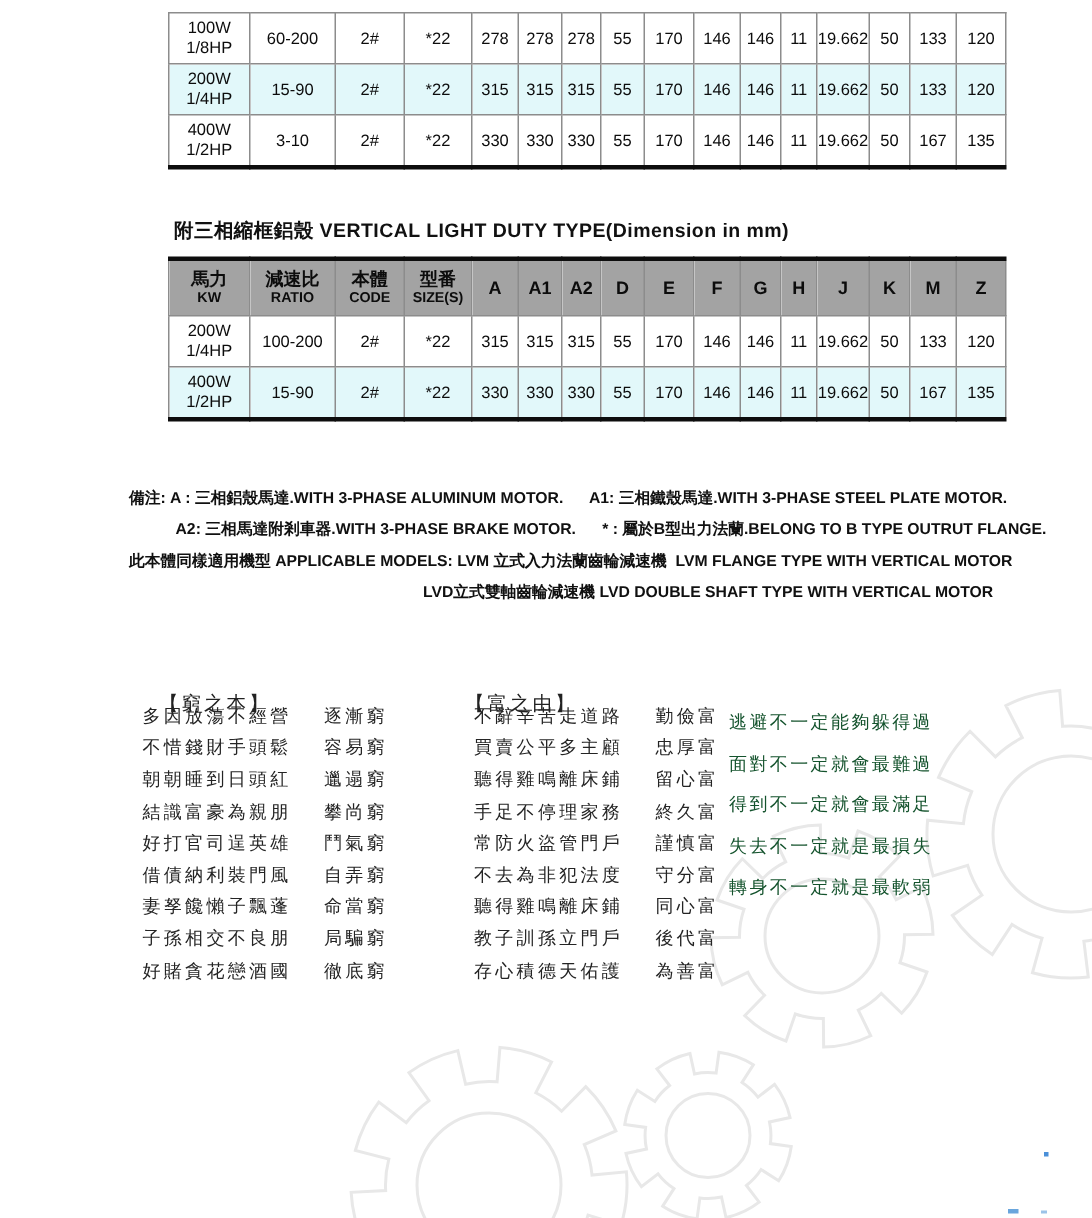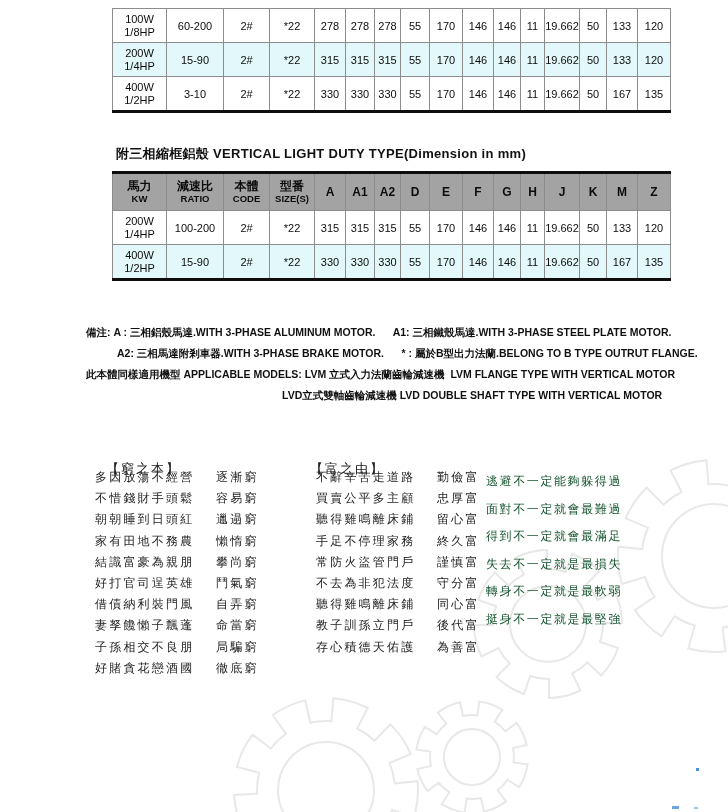--- a/index.html
+++ b/index.html
@@ -268,24 +268,20 @@
       </div>
       <div class="pline">
         <span class="p-text">不惜錢財手頭鬆</span>
         <span class="p-label">容易窮</span>
       </div>
       <div class="pline">
         <span class="p-text">朝朝睡到日頭紅</span>
         <span class="p-label">邋遢窮</span>
       </div>
       <div class="pline">
-        <span class="p-text">家有田地不務農</span>
-        <span class="p-label">懶惰窮</span>
-      </div>
-      <div class="pline">
         <span class="p-text">結識富豪為親朋</span>
         <span class="p-label">攀尚窮</span>
       </div>
       <div class="pline">
         <span class="p-text">好打官司逞英雄</span>
         <span class="p-label">鬥氣窮</span>
       </div>
       <div class="pline">
         <span class="p-text">借債納利裝門風</span>
         <span class="p-label">自弄窮</span>
@@ -341,19 +337,18 @@
         <span class="p-label">為善富</span>
       </div>
     </div>
 
   <div class="aphorisms" id="aphorisms">
       <div>逃避不一定能夠躲得過</div>
       <div>面對不一定就會最難過</div>
       <div>得到不一定就會最滿足</div>
       <div>失去不一定就是最損失</div>
       <div>轉身不一定就是最軟弱</div>
-      <div>挺身不一定就是最堅強</div>
     </div>
 
   <div class="speck" style="left:696px;top:768px;width:3px;height:3px;background:#4a90d9;"></div>
   <div class="speck" style="left:672px;top:806px;width:7px;height:3px;background:#6aa6dd;"></div>
   <div class="speck" style="left:694px;top:807px;width:4px;height:2px;background:#9cc3e8;"></div>
 </div>
 
 </body></html>

